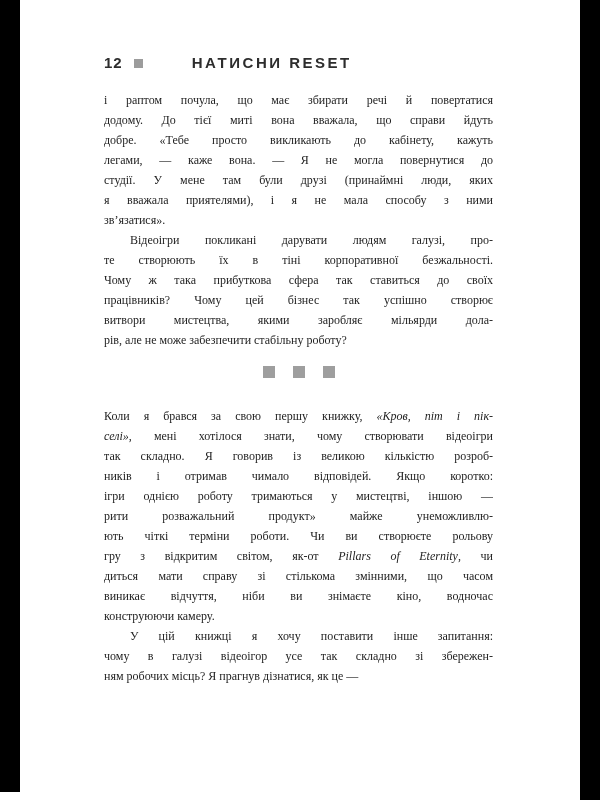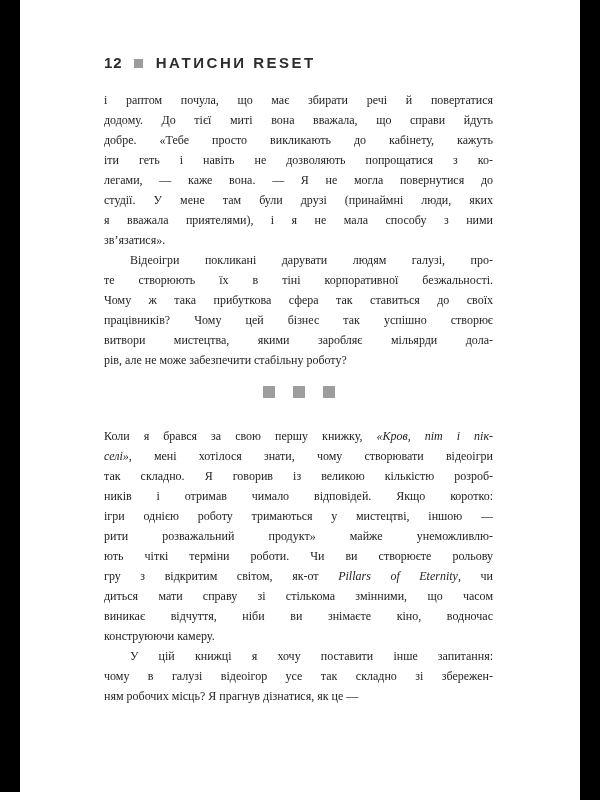--- a/index.html
+++ b/index.html
@@ -31,21 +31,21 @@
     font-weight:700; font-size:15px;
     color:var(--header_text,#2d2d2d);
     white-space:nowrap;
   }
   .header .pagenum { letter-spacing:1px; }
   .header .hsq {
     display:inline-block; width:9px; height:9px;
     background:var(--bullet_gray,#9c9c9c);
     margin:0 13px 0 11px;
   }
-  .header .htitle { letter-spacing:2.5px; }
+  .header .htitle { letter-spacing:2.5px;margin-left:36px; }
 
   .bodytext {
     font-size:12px; color:var(--text,#232323);
   }
   .line {
     height:20px; line-height:20px; overflow:hidden;
   }
   .line.just { text-align:justify; text-align-last:justify; }
   .line.indent { text-indent:26px; }
   .it { font-style:italic; }
@@ -71,21 +71,20 @@
     <div class="header">
       <span class="pagenum">12</span><span class="hsq"></span><span class="htitle">НАТИСНИ RESET</span>
     </div>
 
     <div class="bodytext">
       <div class="section">
           <div>
             <div class="line just"><span>і раптом почула, що має збирати речі й повертатися</span></div>
             <div class="line just"><span>додому. До тієї миті вона вважала, що справи йдуть</span></div>
             <div class="line just"><span>добре. «Тебе просто викликають до кабінету, кажуть</span></div>
-            <div class="line just"><span>іти геть і навіть не дозволяють попрощатися з ко-</span></div>
             <div class="line just"><span>легами, — каже вона. — Я не могла повернутися до</span></div>
             <div class="line just"><span>студії. У мене там були друзі (принаймні люди, яких</span></div>
             <div class="line just"><span>я вважала приятелями), і я не мала способу з ними</span></div>
             <div class="line"><span>зв’язатися».</span></div>
           </div>
           <div>
             <div class="line just indent"><span>Відеоігри покликані дарувати людям галузі, про-</span></div>
             <div class="line just"><span>те створюють їх в тіні корпоративної безжальності.</span></div>
             <div class="line just"><span>Чому ж така прибуткова сфера так ставиться до своїх</span></div>
             <div class="line just"><span>працівників? Чому цей бізнес так успішно створює</span></div>

